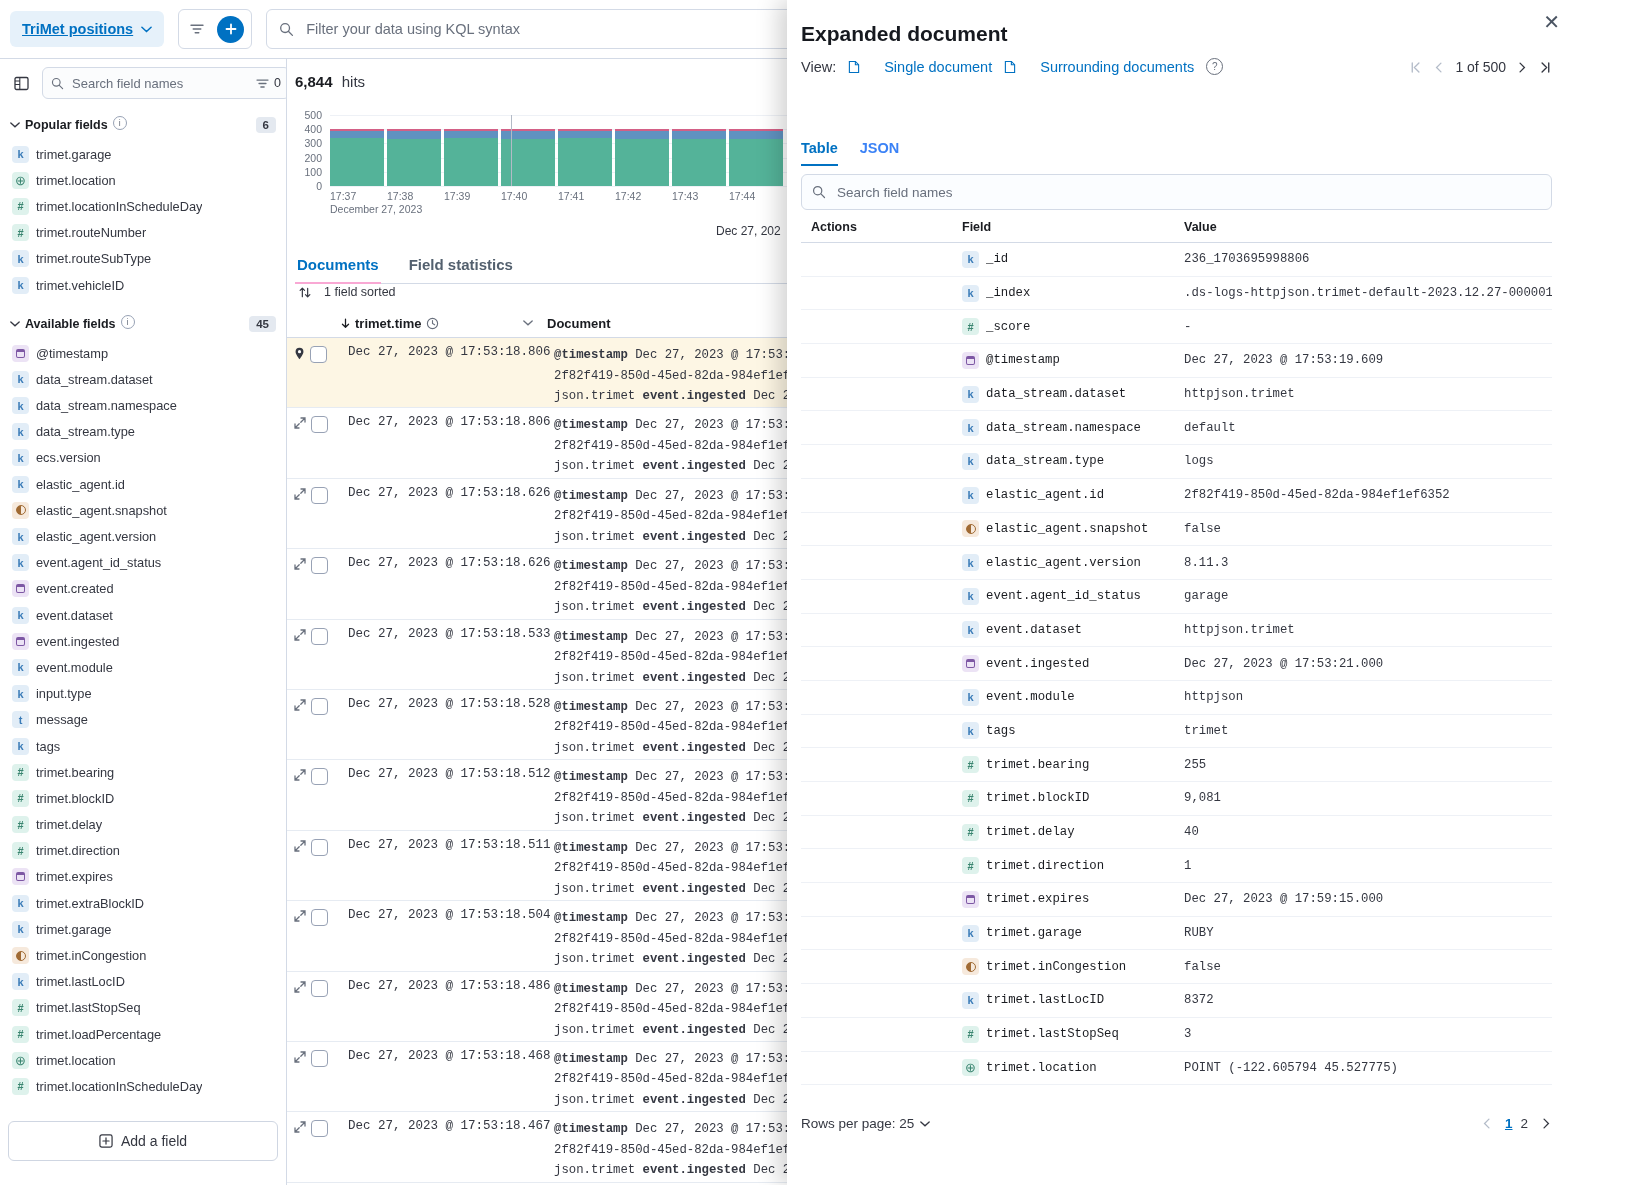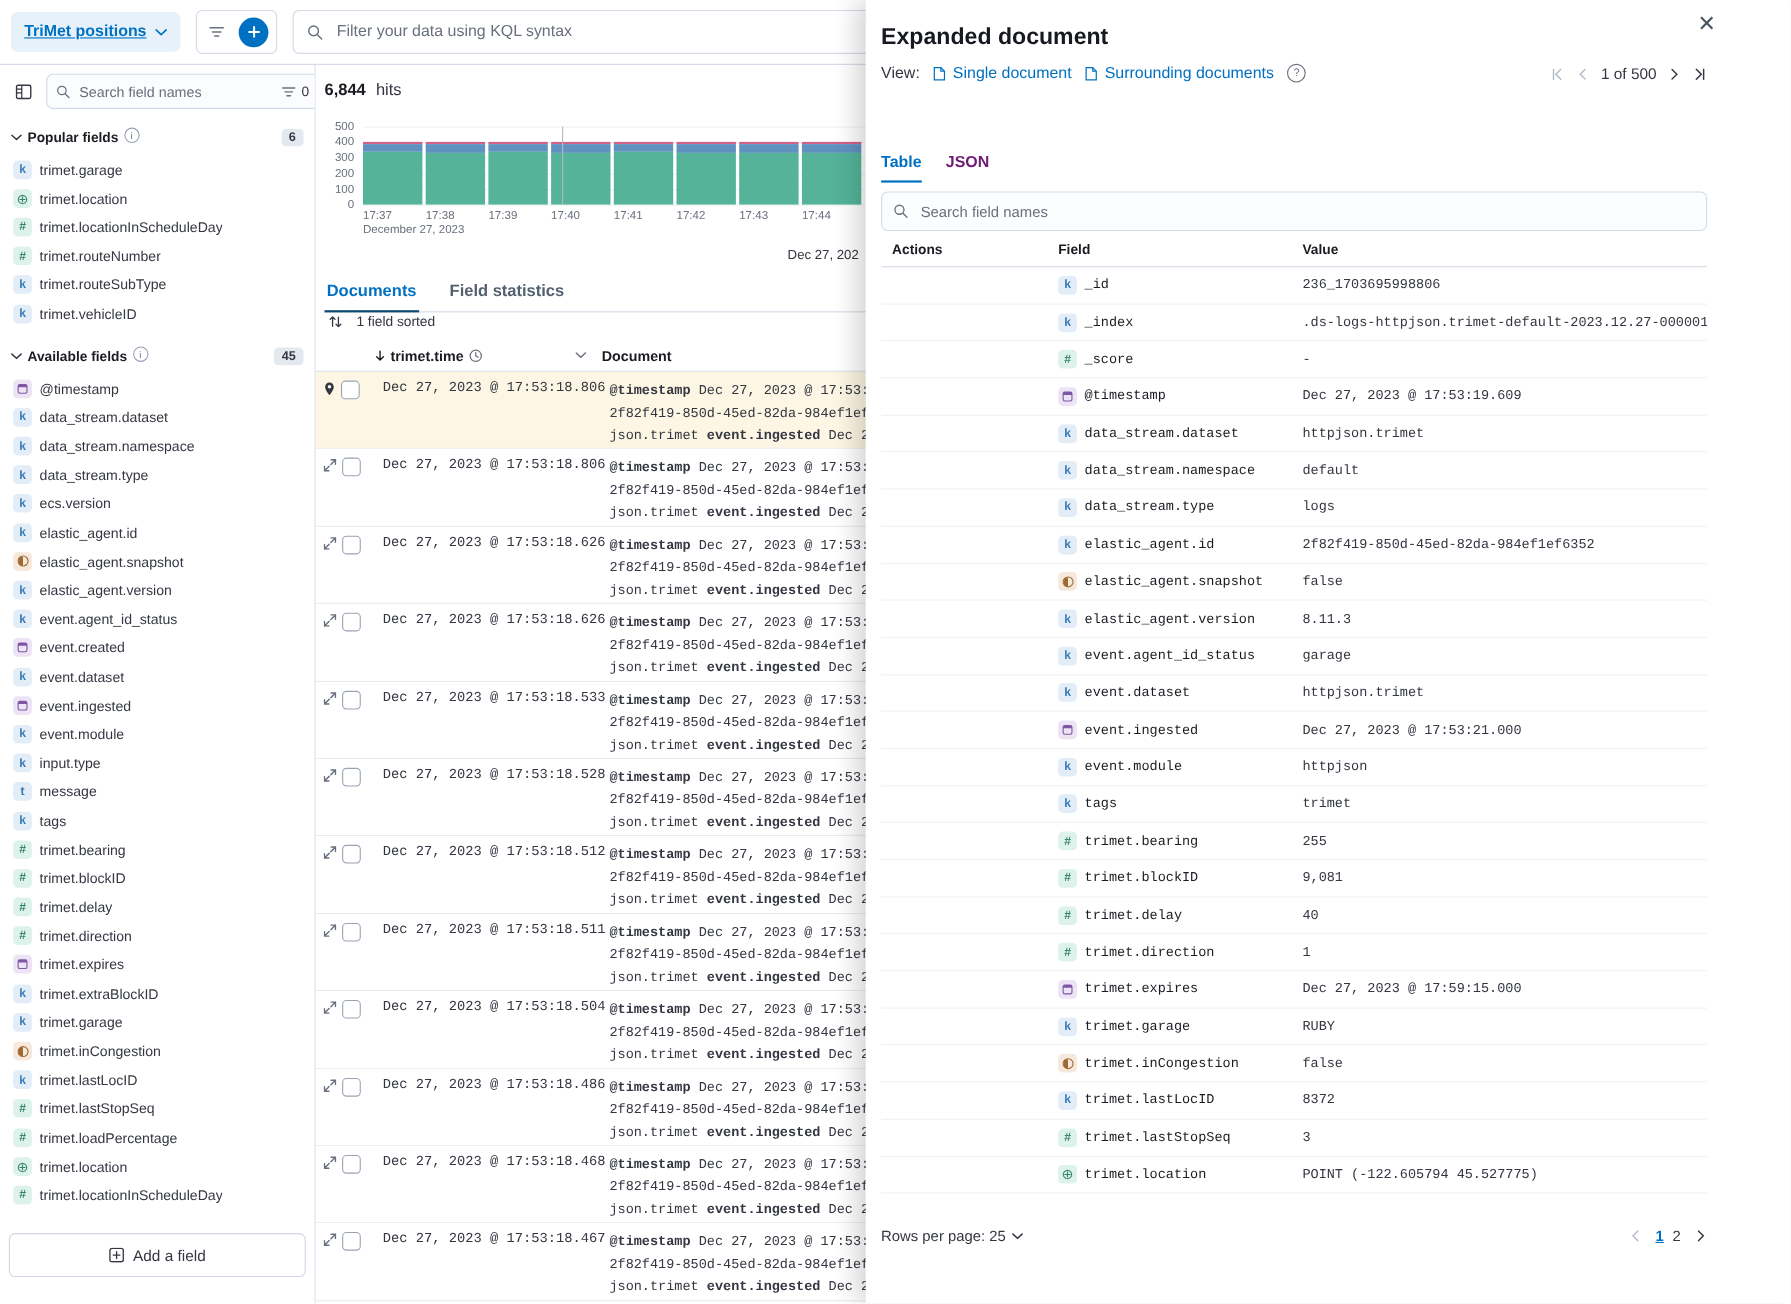--- a/index.html
+++ b/index.html
@@ -66,21 +66,21 @@
   .bars{position:absolute;inset:0;display:flex;align-items:flex-end;gap:3px}
   .bar{width:54px;height:100%;display:flex;flex-direction:column;justify-content:flex-end;flex:none}
   .seg{width:100%}
   .chart-marker{position:absolute;top:0;bottom:0;left:181px;width:1px;background:#b3bac6}
   .ylab{position:absolute;left:0;width:27px;text-align:right;font-size:10.5px;color:#69707d}
   .xlab{position:absolute;top:85px;font-size:10.5px;color:#69707d}
   .chart-sub{position:absolute;top:98px;left:35px;font-size:10.5px;color:#69707d}
   .chart-footer{position:absolute;top:119px;left:421px;font-size:12px;color:#343741;white-space:nowrap}
   .main-tabs{position:absolute;top:188px;left:8px;right:0;display:flex;gap:26px;border-bottom:1px solid #d3dae6}
   .mtab{padding:9px 2px;font-size:15px;font-weight:600;color:#53606e}
-  .mtab.active{color:#0071c2;border-bottom:2px solid #0c4a6e;margin-bottom:-1px}
+  .mtab.active{color:#0071c2;border-bottom:2px solid #f9a8d4;margin-bottom:-1px}
   .sorted-row{position:absolute;top:224px;left:10px}
   .sorted-btn{display:flex;align-items:center;gap:13px;font-size:12.5px;color:#343741;background:none;border:none;padding:2px}
   .doc-table{position:absolute;top:250px;left:0;right:0;bottom:0;overflow:hidden}
   .doc-header{display:flex;align-items:center;height:28px;border-bottom:1px solid #d3dae6}
   .col-controls{width:54px;flex:none}
   .col-time{width:206px;flex:none;display:flex;align-items:center;gap:5px;font-size:13px;font-weight:600;color:#1a1c21}
   .col-time .tail{margin-left:auto;margin-right:14px;color:#69707d;display:inline-flex}
   .col-doc{flex:1;font-size:13px;font-weight:600;color:#1a1c21}
   .doc-row{display:flex;min-height:70.4px;box-sizing:border-box;border-bottom:1px solid #e6ebf2;padding-top:7px;background:#fff}
   .doc-row.highlighted{background:#fdf6e4}
@@ -92,29 +92,29 @@
   .doc-line{white-space:nowrap}
   .b{font-weight:700}
 
   
   .flyout{position:absolute;top:0;left:787px;right:0;bottom:0;background:#fff;z-index:30;
           box-shadow:-8px 0 22px rgba(0,0,0,0.18)}
   .fly-close{position:absolute;top:8px;right:64px;background:none;border:none;font-size:20px;color:#4a5462;padding:4px;line-height:1}
   .fly-title{position:absolute;top:22px;left:14px;margin:0;font-size:21px;font-weight:700;color:#16191f}
   .view-row{position:absolute;top:58px;left:14px;right:76px;display:flex;align-items:flex-end;gap:12px;font-size:14.5px}
   .view-label{color:#343741}
-  .view-link{display:flex;align-items:center;gap:6px;color:#0071c2;cursor:pointer}
+  .view-link{display:flex;align-items:center;gap:24px;color:#0071c2;cursor:pointer}
   .help-circle{width:15px;height:15px;border:1.2px solid #69707d;border-radius:50%;font-size:10px;color:#69707d;
                display:inline-flex;align-items:center;justify-content:center}
   .doc-pagination{margin-left:auto;display:flex;align-items:center;gap:11px}
   .pag-btn{background:none;border:none;display:flex;color:#343741;padding:2px}
   .pag-btn.disabled{color:#b4bcc9}
   .pag-text{font-size:14px;color:#343741}
   .fly-tabs{position:absolute;top:140px;left:14px;display:flex;gap:22px}
-  .ftab{font-size:14.5px;font-weight:600;color:#701a75;padding-bottom:8px}
+  .ftab{font-size:14.5px;font-weight:600;color:#3b82f6;padding-bottom:8px}
   .ftab.active{color:#0071c2;border-bottom:2px solid #0071c2}
   .fly-search{position:absolute;top:174px;left:14px;right:76px;height:36px;border:1px solid #d3dae6;border-radius:6px;
               background:#fbfdff;display:flex;align-items:center;gap:9px;padding:0 10px;box-sizing:border-box;color:#69707d}
   .fly-search input{border:none;outline:none;flex:1;font-size:13.5px;background:transparent;color:#343741;font-family:inherit}
   .fly-table{position:absolute;top:212px;left:14px;right:76px;bottom:80px;overflow:hidden}
   .fly-header{display:flex;align-items:center;height:30px;border-bottom:1px solid #d3dae6;
               font-size:12.5px;font-weight:700;color:#1a1c21}
   .fh-actions{width:161px;padding-left:10px;box-sizing:border-box}
   .fh-field{width:222px}
   .fh-value{flex:1}

